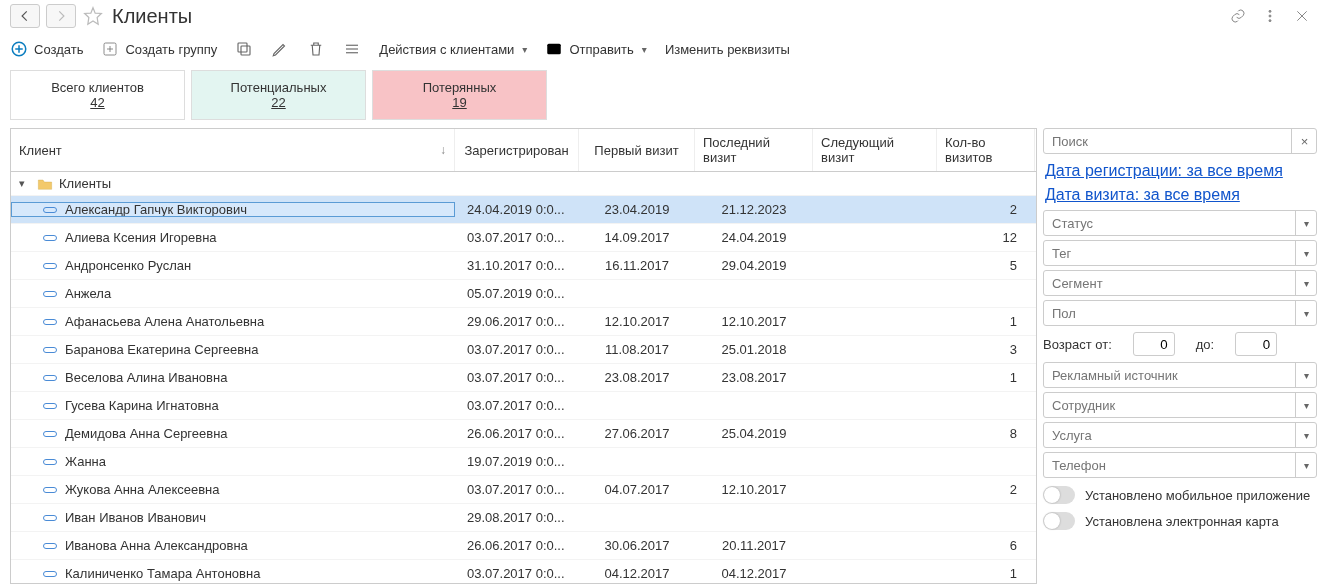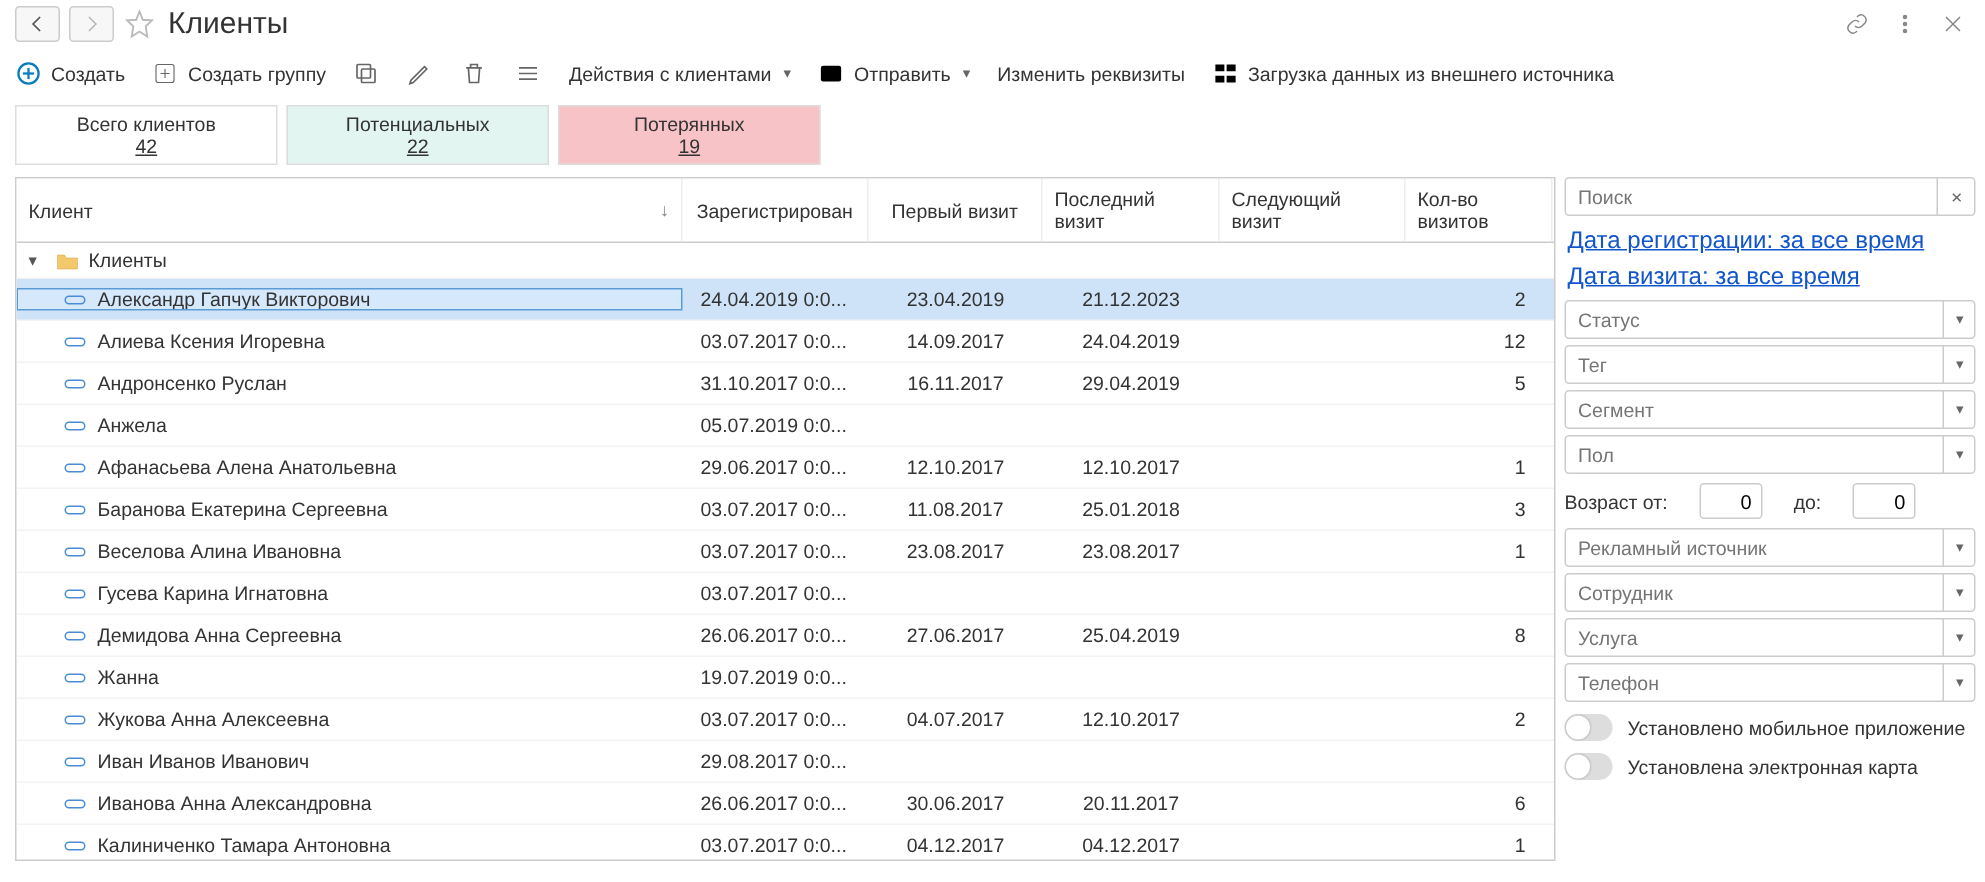--- a/index.html
+++ b/index.html
@@ -46,21 +46,21 @@
   .plus-circle circle{ fill:none; stroke:#0b7dbf; stroke-width:2;}
   .plus-circle line{ stroke:#0b7dbf; stroke-width:2;}
   .tb-icon { color:#666; }
   .tb-icon svg { fill:none; stroke:#666; stroke-width:1.5;}
   .dd-caret { font-size:10px; color:#666; margin-left:2px;}
 
   .stat-cards {
     display:flex; gap:0; padding: 0 0 8px 10px;
   }
   .stat-card {
-    width: 175px; height: 40px;
+    width: 175px; height: 50px;
     border: 1px solid #ddd;
     display:flex; flex-direction:column; align-items:center; justify-content:center;
     font-size:13px;
     margin-right: 6px;
     cursor:pointer;
   }
   .stat-card .count { text-decoration: underline; }
   .card-all { background:#fff; }
   .card-pot { background:#e3f5f1; }
   .card-lost { background:#f8c3c6; }
@@ -200,29 +200,20 @@
     <svg viewBox="0 0 24 24" class="tb-icon">
         <rect x="3" y="5" width="18" height="14" rx="2"></rect>
         <path d="M3 7l9 6 9-6"></path>
       </svg>
     <span>Отправить</span>
       <span class="dd-caret">▾</span>
   </span>
   <span class="tb-item">
     <span>Изменить реквизиты</span>
   </span>
-  <span class="tb-item">
-    <svg viewBox="0 0 24 24" class="tb-icon">
-        <rect x="3" y="4" width="8" height="6"></rect>
-        <rect x="13" y="4" width="8" height="6"></rect>
-        <rect x="3" y="14" width="8" height="6"></rect>
-        <rect x="13" y="14" width="8" height="6"></rect>
-      </svg>
-    <span>Загрузка данных из внешнего источника</span>
-  </span>
 </div>
 
 <div class="stat-cards">
   <div class="stat-card card-all">
     <span>Всего клиентов</span>
     <span class="count">42</span>
   </div>
   <div class="stat-card card-pot">
     <span>Потенциальных</span>
     <span class="count">22</span>

